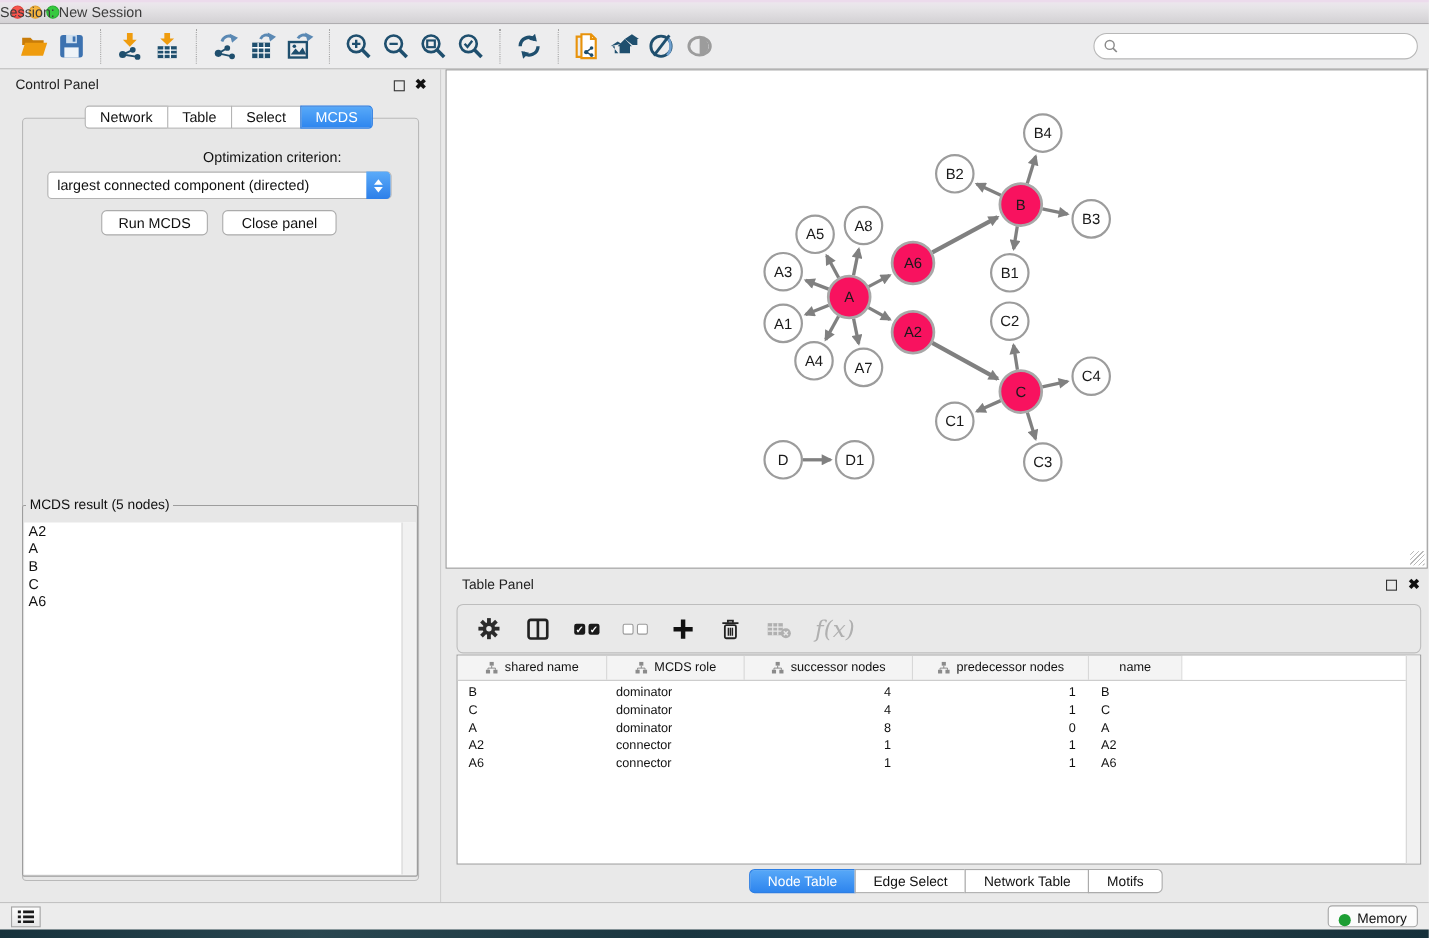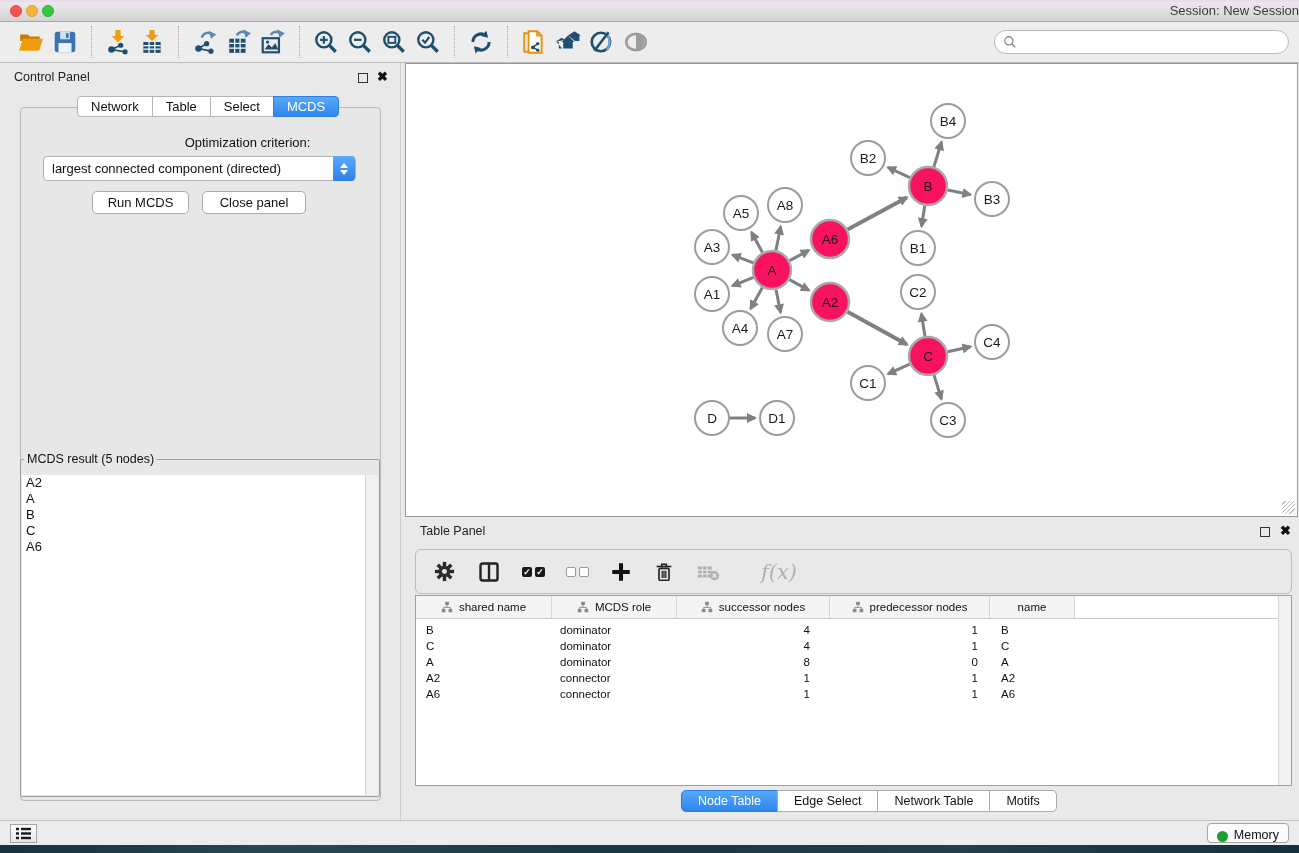--- a/index.html
+++ b/index.html
@@ -4,21 +4,21 @@
 <style>
   html,body{margin:0;padding:0;background:#fff;}
   *{box-sizing:border-box;}
   .app{position:relative;width:1299px;height:853px;font-family:"Liberation Sans",sans-serif;
        background:#e9e9e9;overflow:hidden;color:#111;}
 
   
   .titlebar{position:absolute;left:0;top:0;width:1299px;height:22px;
     background:linear-gradient(#efe7f0,#e6e4e7 35%,#d3d1d4);border-bottom:1px solid #a9a7aa;
     box-shadow:inset 0 2px 0 #ecdbec;}
-  .titlebar .title{position:absolute;left:0;right:0;top:0;line-height:22px;text-align:right;
+  .titlebar .title{position:absolute;left:0;right:0;top:0;line-height:22px;text-align:left;
     font-size:13px;color:#3c3c3c;}
   .tl{position:absolute;top:5px;width:12px;height:12px;border-radius:50%;}
   .tl.red{left:10px;background:#f8544d;border:1px solid #e0443e;}
   .tl.yel{left:26px;background:#f6b53d;border:1px solid #dfa032;}
   .tl.grn{left:42px;background:#36c93f;border:1px solid #2aad35;}
 
   
   .toolbar{position:absolute;left:0;top:22px;width:1299px;height:41px;background:#ededee;
     border-bottom:1px solid #bdbdbd;display:flex;align-items:center;padding-left:14px;}
   .tbtn{width:34px;height:32px;display:flex;align-items:center;justify-content:center;flex:0 0 auto;}
@@ -79,21 +79,21 @@
   .resize-grip{position:absolute;right:2px;bottom:2px;width:13px;height:13px;
     background:repeating-linear-gradient(135deg,transparent,transparent 2px,#b9b9b9 2px,#b9b9b9 3px);}
 
   
   .table-panel{position:absolute;left:405px;top:517px;width:894px;height:303px;}
   .table-panel .panel-title{left:15px;}
   .table-panel .float-ic{left:855px;} .table-panel .close-ic{left:875px;}
   .tp-toolbar{position:absolute;left:10px;top:32px;width:877px;height:45px;border:1px solid #bdbdbd;
     border-radius:6px;display:flex;align-items:center;padding-left:17px;gap:21px;}
   .tp-tool{display:flex;align-items:center;justify-content:center;height:28px;}
-  .fx{font-family:"DejaVu Serif",serif;font-style:italic;font-size:21px;color:#b0b0b0;margin-left:20px;}
+  .fx{font-family:"DejaVu Serif",serif;font-style:italic;font-size:21px;color:#b0b0b0;}
   .ckrow{display:flex;gap:3px;}
   .ckbox{width:10px;height:10px;border-radius:2px;background:#1a1a1a;color:#fff;font-size:9px;
     line-height:10px;text-align:center;font-weight:bold;}
   .ukbox{width:10px;height:10px;border-radius:2px;border:1.6px solid #9a9a9a;background:#fff;}
   .dtable{position:absolute;left:10px;top:78px;width:877px;height:191px;background:#fff;
     border:1px solid #9e9e9e;overflow:hidden;}
   .t-head{display:grid;grid-template-columns:136px 125px 153px 160px 85px 1fr;height:23px;
     background:#f4f4f4;border-bottom:1px solid #c9c9c9;}
   .th{display:flex;align-items:center;justify-content:center;gap:6px;font-size:11.5px;
     color:#111;border-right:1px solid #d8d8d8;}

